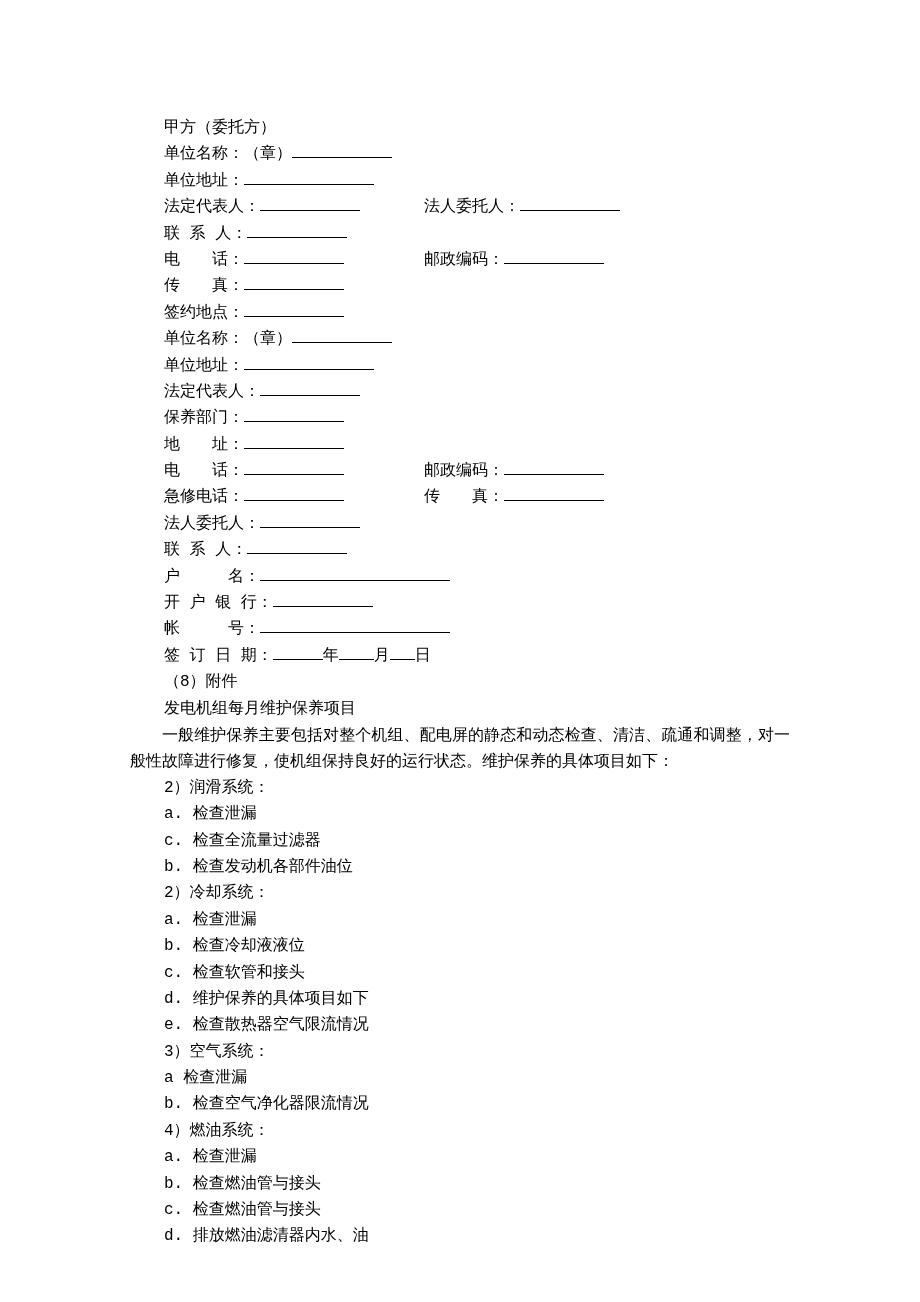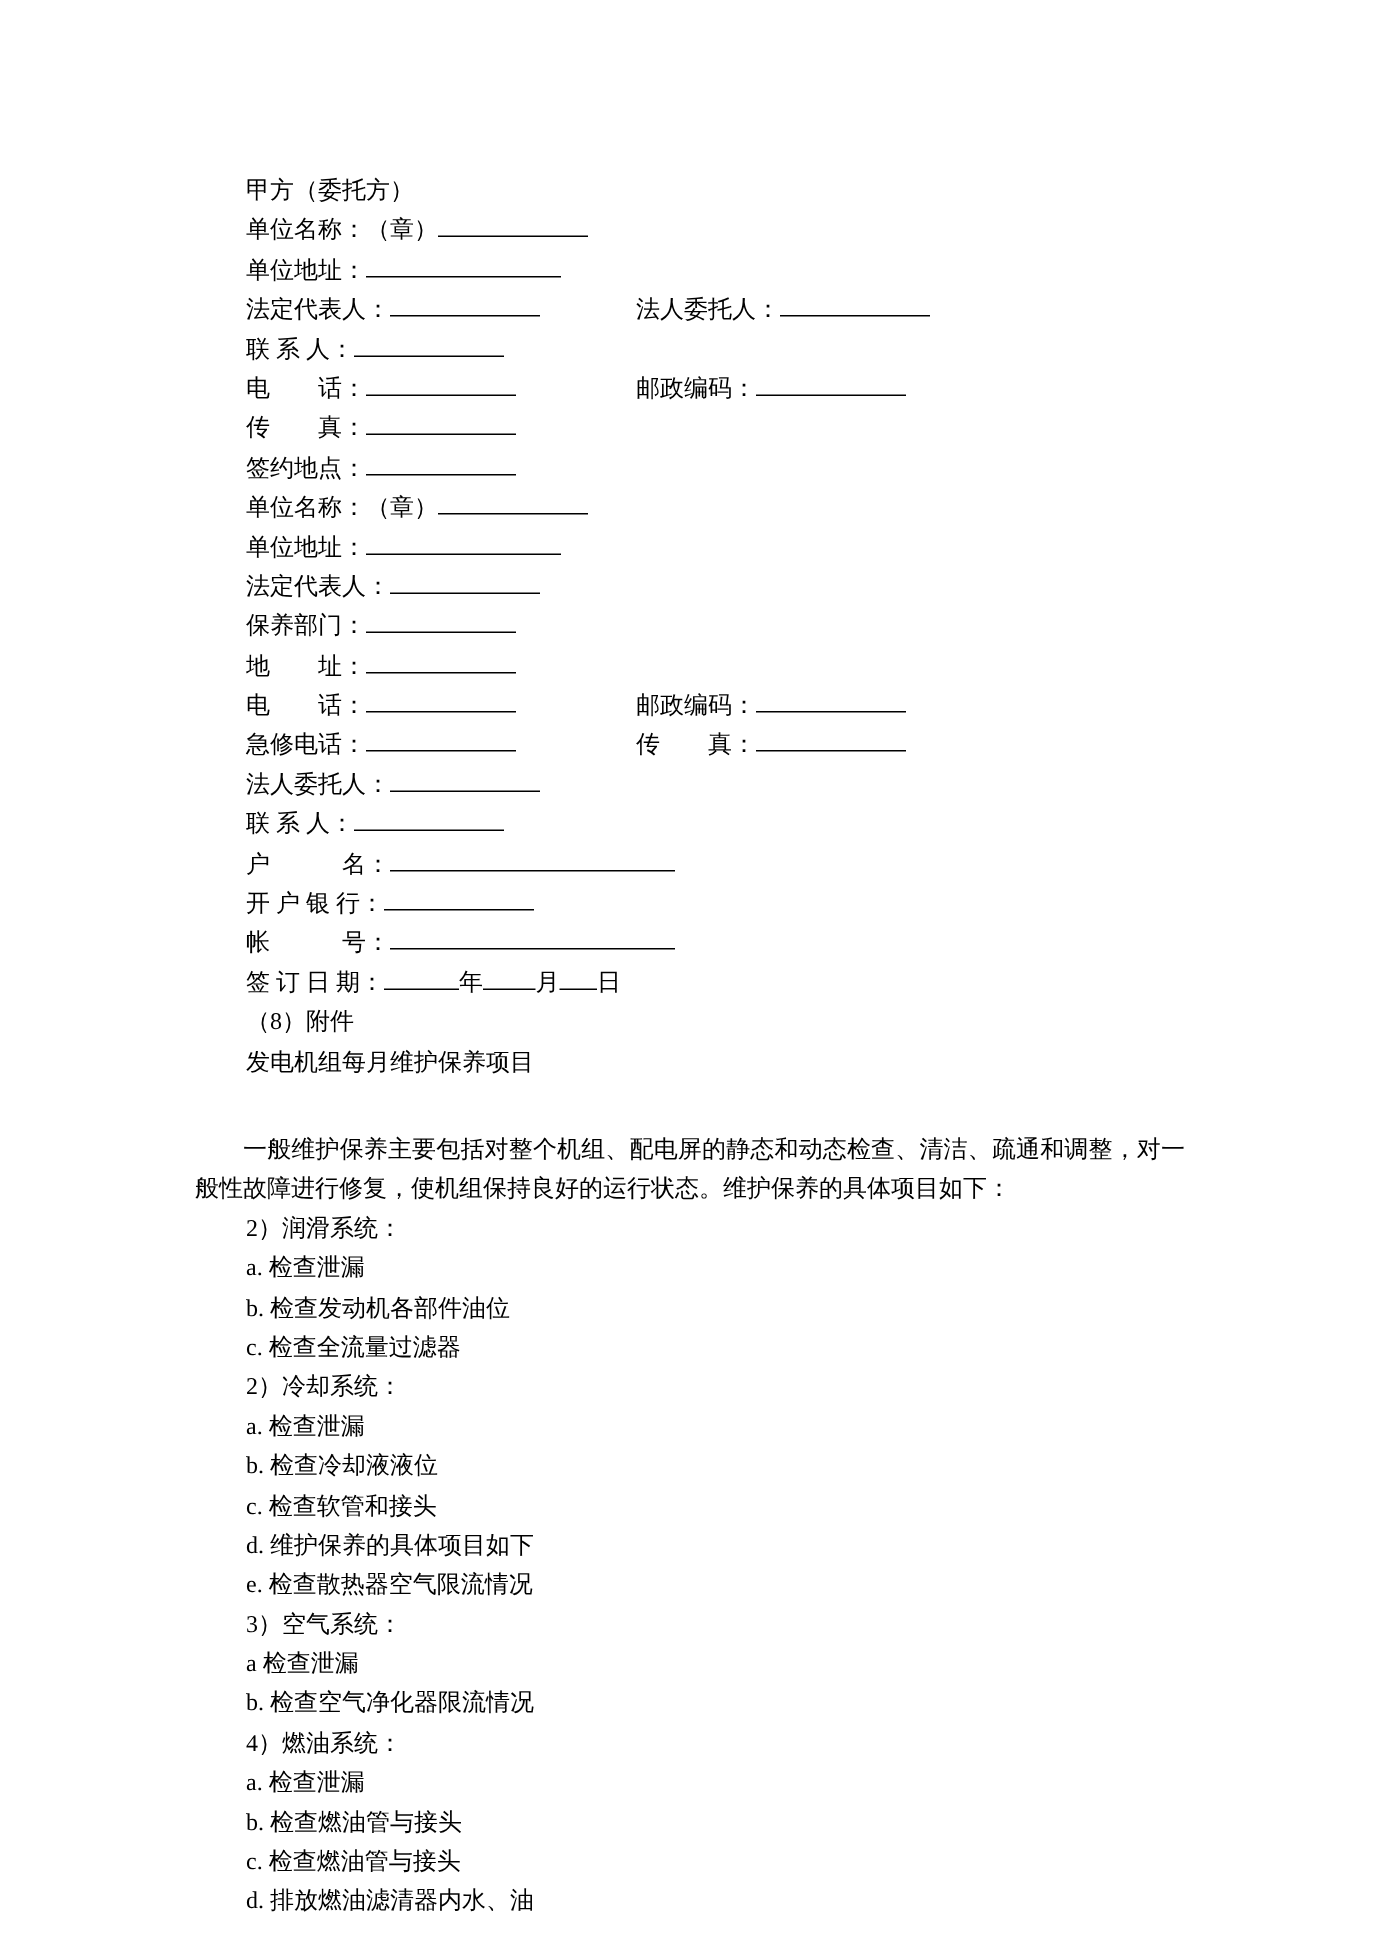--- a/index.html
+++ b/index.html
@@ -14,35 +14,35 @@
       color: #000;
       background: #fff;
       width: 920px;
       padding: 115px 130px 60px 130px;
     }
     .content {
       margin-left: 34px;
     }
     .line {
       white-space: nowrap;
+      font-family: Liberation Mono, monospace;
     }
     .two-col {
       display: flex;
     }
     .col-left {
       width: 260px;
     }
     .col-right {
       flex: 1;
     }
     .paragraph {
       text-indent: 2em;
       margin-left: -34px;
       text-align: justify;
-      margin-top: 32px;
     }
     .blank-short {
       display: inline-block;
       border-bottom: 1px solid #000;
       min-width: 100px;
       height: 1em;
       vertical-align: baseline;
     }
     .blank-med {
       display: inline-block;
@@ -129,22 +129,22 @@
     <span>签 订 日 期：</span><span class="blank-xs"></span><span>年</span><span class="blank-xxs"></span><span>月</span><span class="blank-xxxs"></span><span>日</span>
   </div>
 
   <div class="line">（8）附件</div>
   <div class="line">发电机组每月维护保养项目</div>
 
   <div class="paragraph">一般维护保养主要包括对整个机组、配电屏的静态和动态检查、清洁、疏通和调整，对一般性故障进行修复，使机组保持良好的运行状态。维护保养的具体项目如下：</div>
 
   <div class="line">2）润滑系统：</div>
   <div class="line">a. 检查泄漏</div>
+  <div class="line">c. 检查全流量过滤器</div>
   <div class="line">b. 检查发动机各部件油位</div>
-  <div class="line">c. 检查全流量过滤器</div>
 
   <div class="line">2）冷却系统：</div>
   <div class="line">a. 检查泄漏</div>
   <div class="line">b. 检查冷却液液位</div>
   <div class="line">c. 检查软管和接头</div>
   <div class="line">d. 维护保养的具体项目如下</div>
   <div class="line">e. 检查散热器空气限流情况</div>
 
   <div class="line">3）空气系统：</div>
   <div class="line">a 检查泄漏</div>

